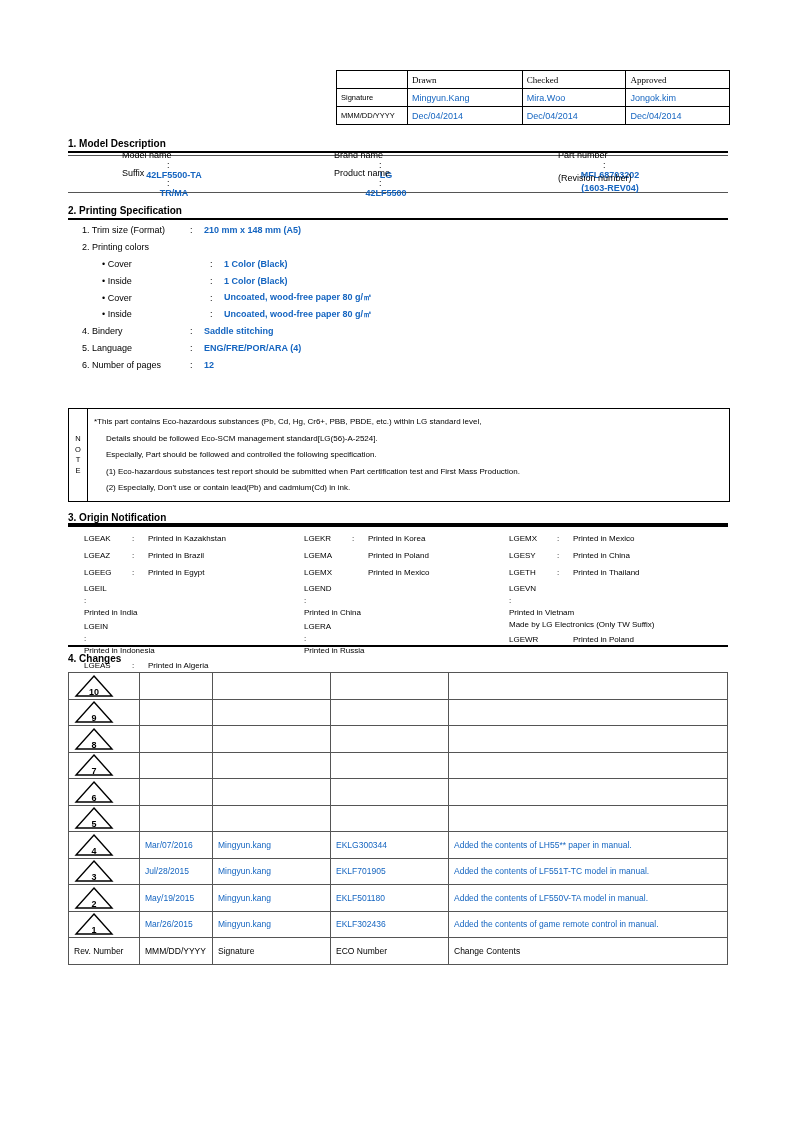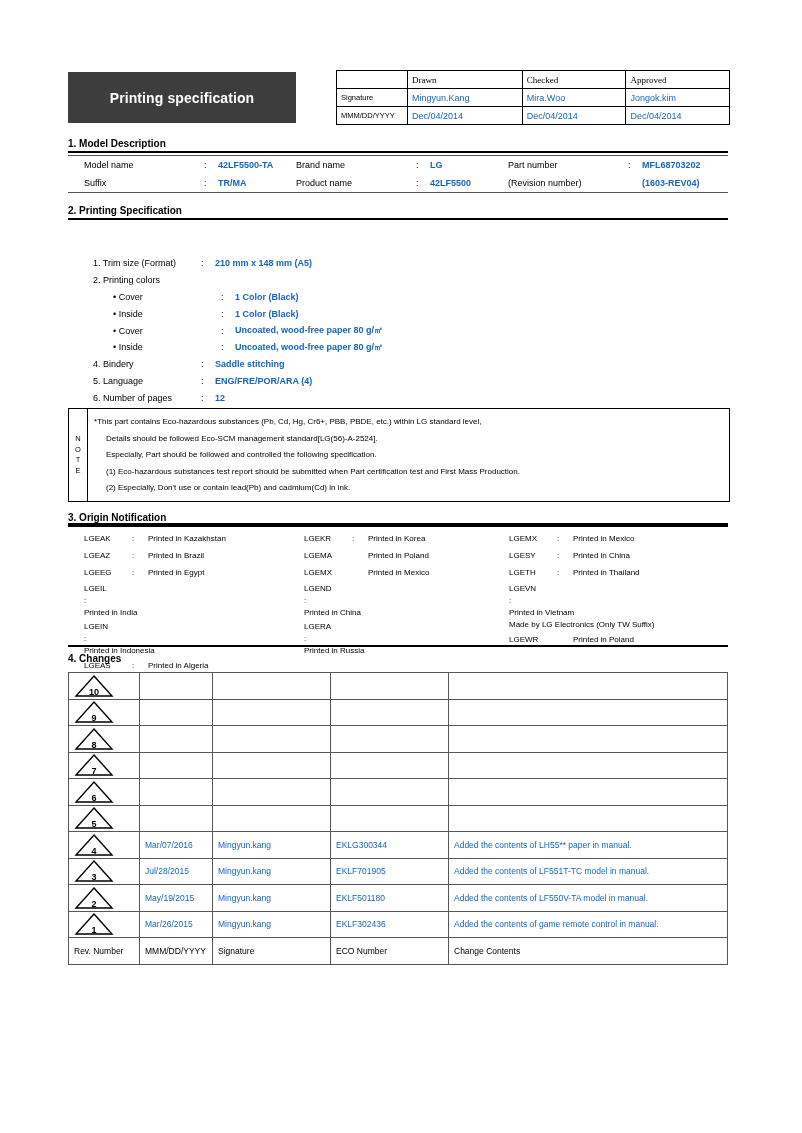--- a/index.html
+++ b/index.html
@@ -19,28 +19,28 @@
 
   
   .sec{position:absolute;left:68px;width:660px;}
   .sec-title{font-size:10px;font-weight:bold;padding-bottom:2px;}
   .sec-rule{border-bottom:2.2px solid #000;}
 
   
   .md-box{position:absolute;left:68px;top:155px;width:660px;height:36px;
           border-top:1px solid #555;border-bottom:1px solid #555;}
   .md-row{display:flex;height:18px;align-items:center;font-size:9px;}
-  .md-cell{display:flex;align-items:center;}
+  .md-cell{display:flex;align-items:center;flex-direction:column;}
   .md-k{width:120px;padding-left:16px;}
   .md-c{width:14px;}
   .md-v{color:#1565c0;font-weight:bold;}
   .g1{width:212px;} .g2{width:212px;} .g3{width:236px;}
 
   
-  .ps-box{position:absolute;left:79px;top:222px;width:660px;margin-top:33px;}
+  .ps-box{position:absolute;left:68px;top:222px;width:660px;}
   .ps-row{display:flex;align-items:center;height:16.8px;font-size:9px;}
   .ps-k{width:108px;padding-left:14px;}
   .ps-k.ind{padding-left:34px;}
   .ps-c{width:14px;}
   .ps-v{color:#1565c0;font-weight:bold;}
 
   
   .note-box{position:absolute;left:68px;top:408px;width:660px;height:92px;
             border:1.4px solid #000;display:flex;}
   .note-lbl{width:18px;border-right:1.4px solid #000;display:flex;flex-direction:column;
@@ -76,23 +76,20 @@
   .ch-blue{color:#1565c0;}
   .foot td{font-size:7.5px;color:#000;}
   .tri{position:relative;width:40px;height:24px;margin:0 auto;}
   .tri svg{display:block;}
 </style>
 </head>
 <body>
 
 <div class="page">
 
-  <div class="hdr">
-    <span class="hdr-title">Printing specification</span>
-  </div>
 
   <table class="sig-table">
     <tbody>
         <tr>
       <td class="lbl"></td>
       <td class="hd">Drawn</td>
       <td class="hd">Checked</td>
       <td class="hd">Approved</td>
     </tr>
     <tr>

